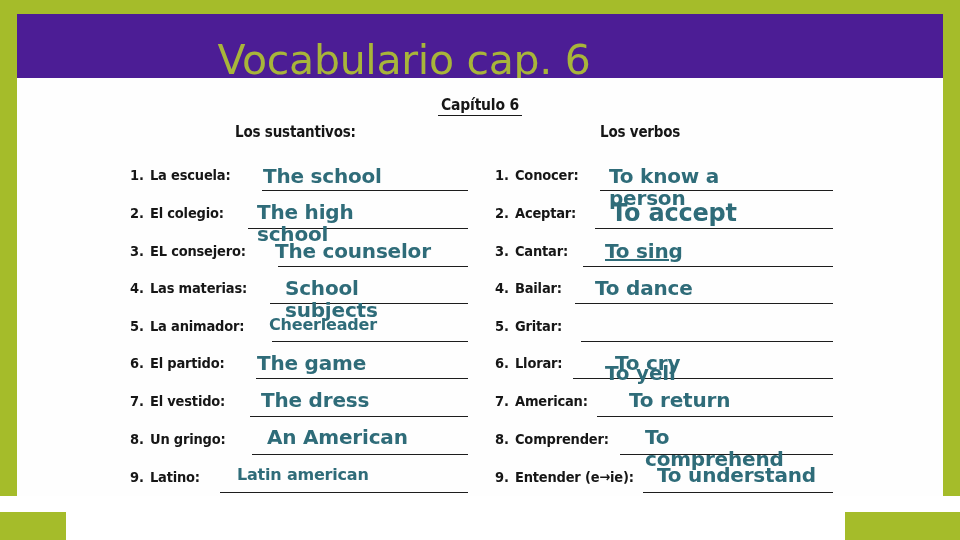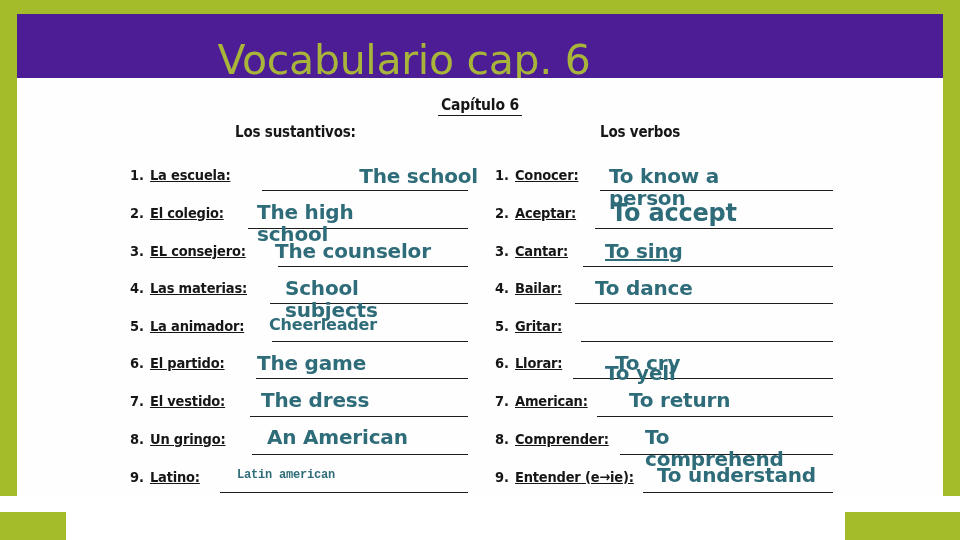--- a/index.html
+++ b/index.html
@@ -67,21 +67,21 @@
     font-size:15.5px;
   }
 
   .col-head{position:absolute;top:45px;}
   #head-nouns{left:218px;width:160px;text-align:left;font-size:15px;}
   #head-verbs{left:583px;width:160px;text-align:left;font-size:15px;}
 
   
   .row{position:absolute;height:36px;}
   .row .num{position:absolute;left:0;top:6px;width:22px;text-align:left;}
-  .row .term{position:absolute;left:20px;top:6px;white-space:nowrap;text-decoration:underline;}
+  .row .term{position:absolute;left:20px;top:6px;white-space:nowrap;}
   .row .blank{
     position:absolute;bottom:6px;height:0;
     border-bottom:1.6px solid #1d1d1d;
   }
 
   
   #col-left .row{left:113px;width:345px;}
   
   #col-right .row{left:478px;width:345px;}
 
@@ -211,29 +211,29 @@
             <span class="blank" style="left: 125px; width: 213px;"></span>
           </div>
           <div class="row hand" style="top: 385px;">
             <span class="num">9.</span>
             <span class="term">Entender (e→ie):</span>
             <span class="blank" style="left: 148px; width: 190px;"></span>
           </div>
         </div>
 
       <div id="answers-layer">
-          <div class="ans" style="left: 246px; top: 87px; width: 215px; font-size: 20px; text-align: right;">The school</div>
+          <div class="ans" style="left: 246px; top: 87px; width: 215px; font-size: 20px;">The school</div>
           <div class="ans" style="left: 240px; top: 123px; width: 150px; font-size: 20px;">The high school</div>
           <div class="ans" style="left: 258px; top: 162px; width: 215px; font-size: 20px;">The counselor</div>
           <div class="ans" style="left: 268px; top: 199px; width: 120px; font-size: 20px;">School subjects</div>
           <div class="ans" style="left: 252px; top: 236px; width: 215px; font-size: 16px;">Cheerleader</div>
           <div class="ans" style="left: 240px; top: 274px; width: 215px; font-size: 20px;">The game</div>
           <div class="ans" style="left: 244px; top: 311px; width: 215px; font-size: 20px;">The dress</div>
           <div class="ans" style="left: 250px; top: 348px; width: 215px; font-size: 20px;">An American</div>
-          <div class="ans" style="left: 220px; top: 386px; width: 215px; font-size: 12px; font-family: Liberation Mono, monospace;">Latin american</div>
+          <div class="ans" style="left: 220px; top: 386px; width: 215px; font-size: 16px;">Latin american</div>
           <div class="ans" style="left: 592px; top: 87px; width: 130px; font-size: 20px;">To know a person</div>
           <div class="ans" style="left: 594px; top: 124px; width: 200px; font-size: 24px;">To accept</div>
           <div class="ans" style="left: 588px; top: 162px; width: 200px; font-size: 20px; text-decoration: underline;">To sing</div>
           <div class="ans" style="left: 578px; top: 199px; width: 200px; font-size: 20px;">To dance</div>
           <div class="ans" style="left: 588px; top: 236px; width: 200px; font-size: 20px; margin-top: 48px;">To yell</div>
           <div class="ans" style="left: 598px; top: 274px; width: 200px; font-size: 20px;">To cry</div>
           <div class="ans" style="left: 612px; top: 311px; width: 200px; font-size: 20px;">To return</div>
           <div class="ans" style="left: 628px; top: 348px; width: 130px; font-size: 20px;">To comprehend</div>
           <div class="ans" style="left: 640px; top: 386px; width: 230px; font-size: 20px;">To understand</div>
         </div>

